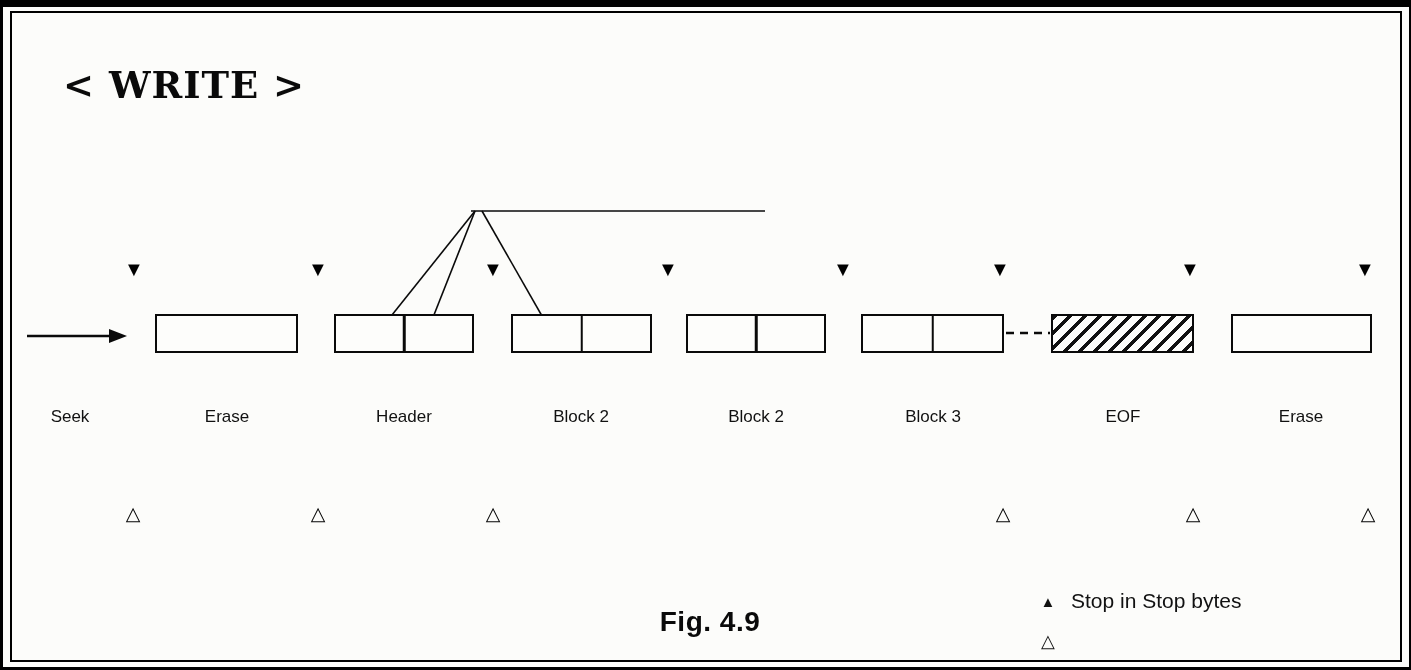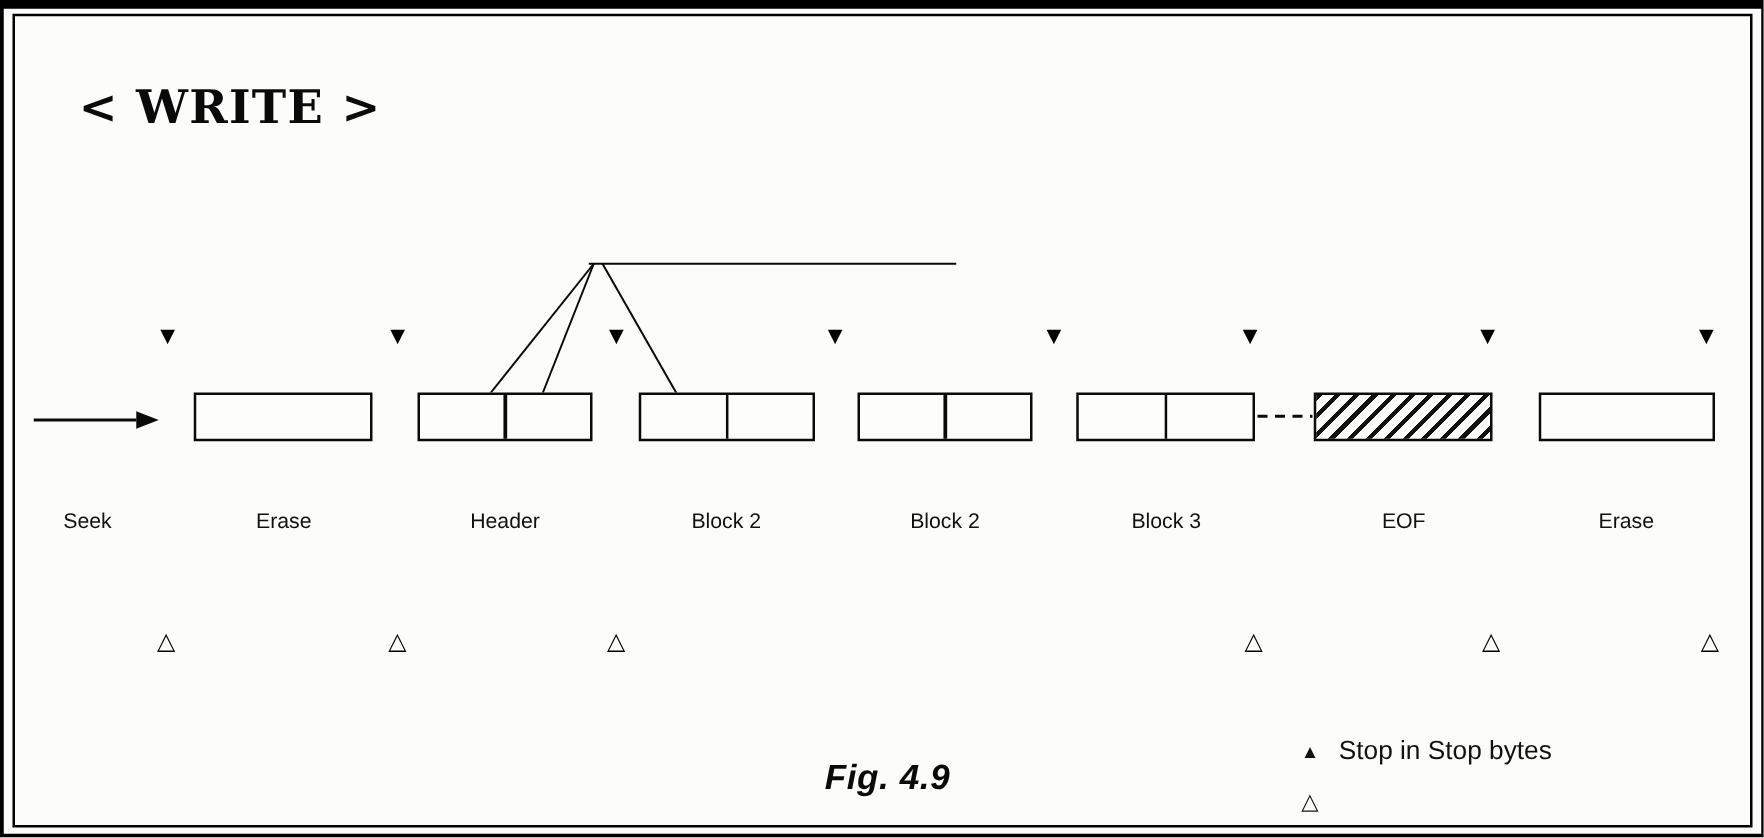--- a/index.html
+++ b/index.html
@@ -95,21 +95,20 @@
   .legend-sym.filled { font-size: 15px; }
   .legend-sym.open { font-size: 18px; }
   .fig-caption {
     position: absolute;
     left: 707px; top: 599px;
     transform: translateX(-50%);
     font-weight: bold;
     font-size: 28px;
     letter-spacing: 0.5px;
     color: #0a0a0a;
-    font-style: italic;
   }
 </style>
 </head>
 <body>
 
 <div class="page">
   <div class="frame"></div>
 
   <div class="title">&lt; WRITE &gt;</div>
 

